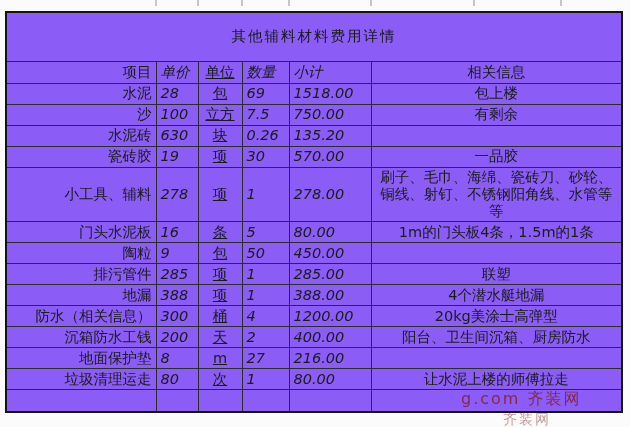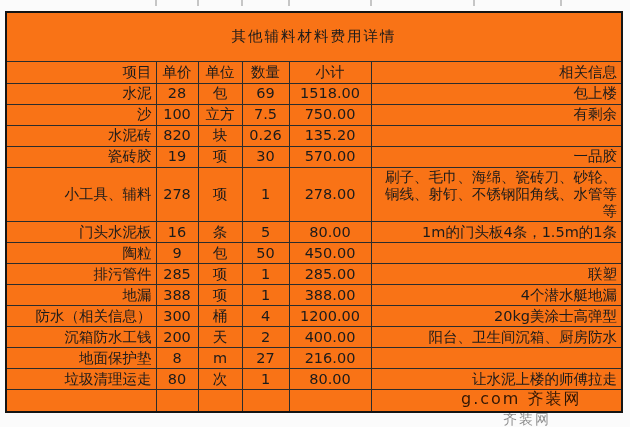--- a/index.html
+++ b/index.html
@@ -16,21 +16,21 @@
   }
   .sheet {
     position: absolute;
     left: 5px;
     top: 11px;
   }
   table.cost-table {
     border-collapse: collapse;
     table-layout: fixed;
     width: 616px;
-    background: #f97316;
+    background: #8b5cf6;
     border: 2px solid #141414;
   }
   .cost-table th, .cost-table td {
     border: 1px solid #2c2c2c;
     font-size: 14.5px;
     font-weight: normal;
     color: #1b1b1b;
     padding: 1px 4px;
     line-height: 1.18;
     word-break: break-all;
@@ -42,29 +42,29 @@
     text-align: center;
     font-size: 17.5px;
     letter-spacing: 2px;
     color: #161616;
   }
   tr.head-row { height: 22px; }
   tr.data-row { height: 21px; }
   tr.stub-row { height: 22px; }
   tr.stub-row td { border-bottom: none; }
   .c-item { text-align: right; padding-left: 5px; }
-  .c-num { text-align: center; padding-right: 4px; }
-  .c-unit { text-align: center; }
+  .c-num { text-align: left; padding-right: 4px; font-style: italic; }
+  .c-unit { text-align: center; text-decoration: underline; }
   .c-subtotal { padding-right: 13px; }
-  .c-info { text-align: right; padding-left: 5px; }
+  .c-info { text-align: center; padding-left: 5px; }
   
   .wm {
     position: absolute;
     pointer-events: none;
-    color: #000000;
+    color: #7f1d1d;
     letter-spacing: 2px;
     white-space: nowrap;
   }
   .wm1 {
     left: 461px;
     top: 389px;
     font-size: 16px;
     opacity: 0.8;
   }
   .wm2 {
@@ -129,21 +129,21 @@
         <tr class="data-row">
     <td class="c-item">沙</td>
     <td class="c-num">100</td>
     <td class="c-unit">立方</td>
     <td class="c-num">7.5</td>
     <td class="c-num c-subtotal">750.00</td>
     <td class="c-info">有剩余</td>
   </tr>
         <tr class="data-row">
     <td class="c-item">水泥砖</td>
-    <td class="c-num">820</td>
+    <td class="c-num">630</td>
     <td class="c-unit">块</td>
     <td class="c-num">0.26</td>
     <td class="c-num c-subtotal">135.20</td>
     <td class="c-info"></td>
   </tr>
         <tr class="data-row">
     <td class="c-item">瓷砖胶</td>
     <td class="c-num">19</td>
     <td class="c-unit">项</td>
     <td class="c-num">30</td>

